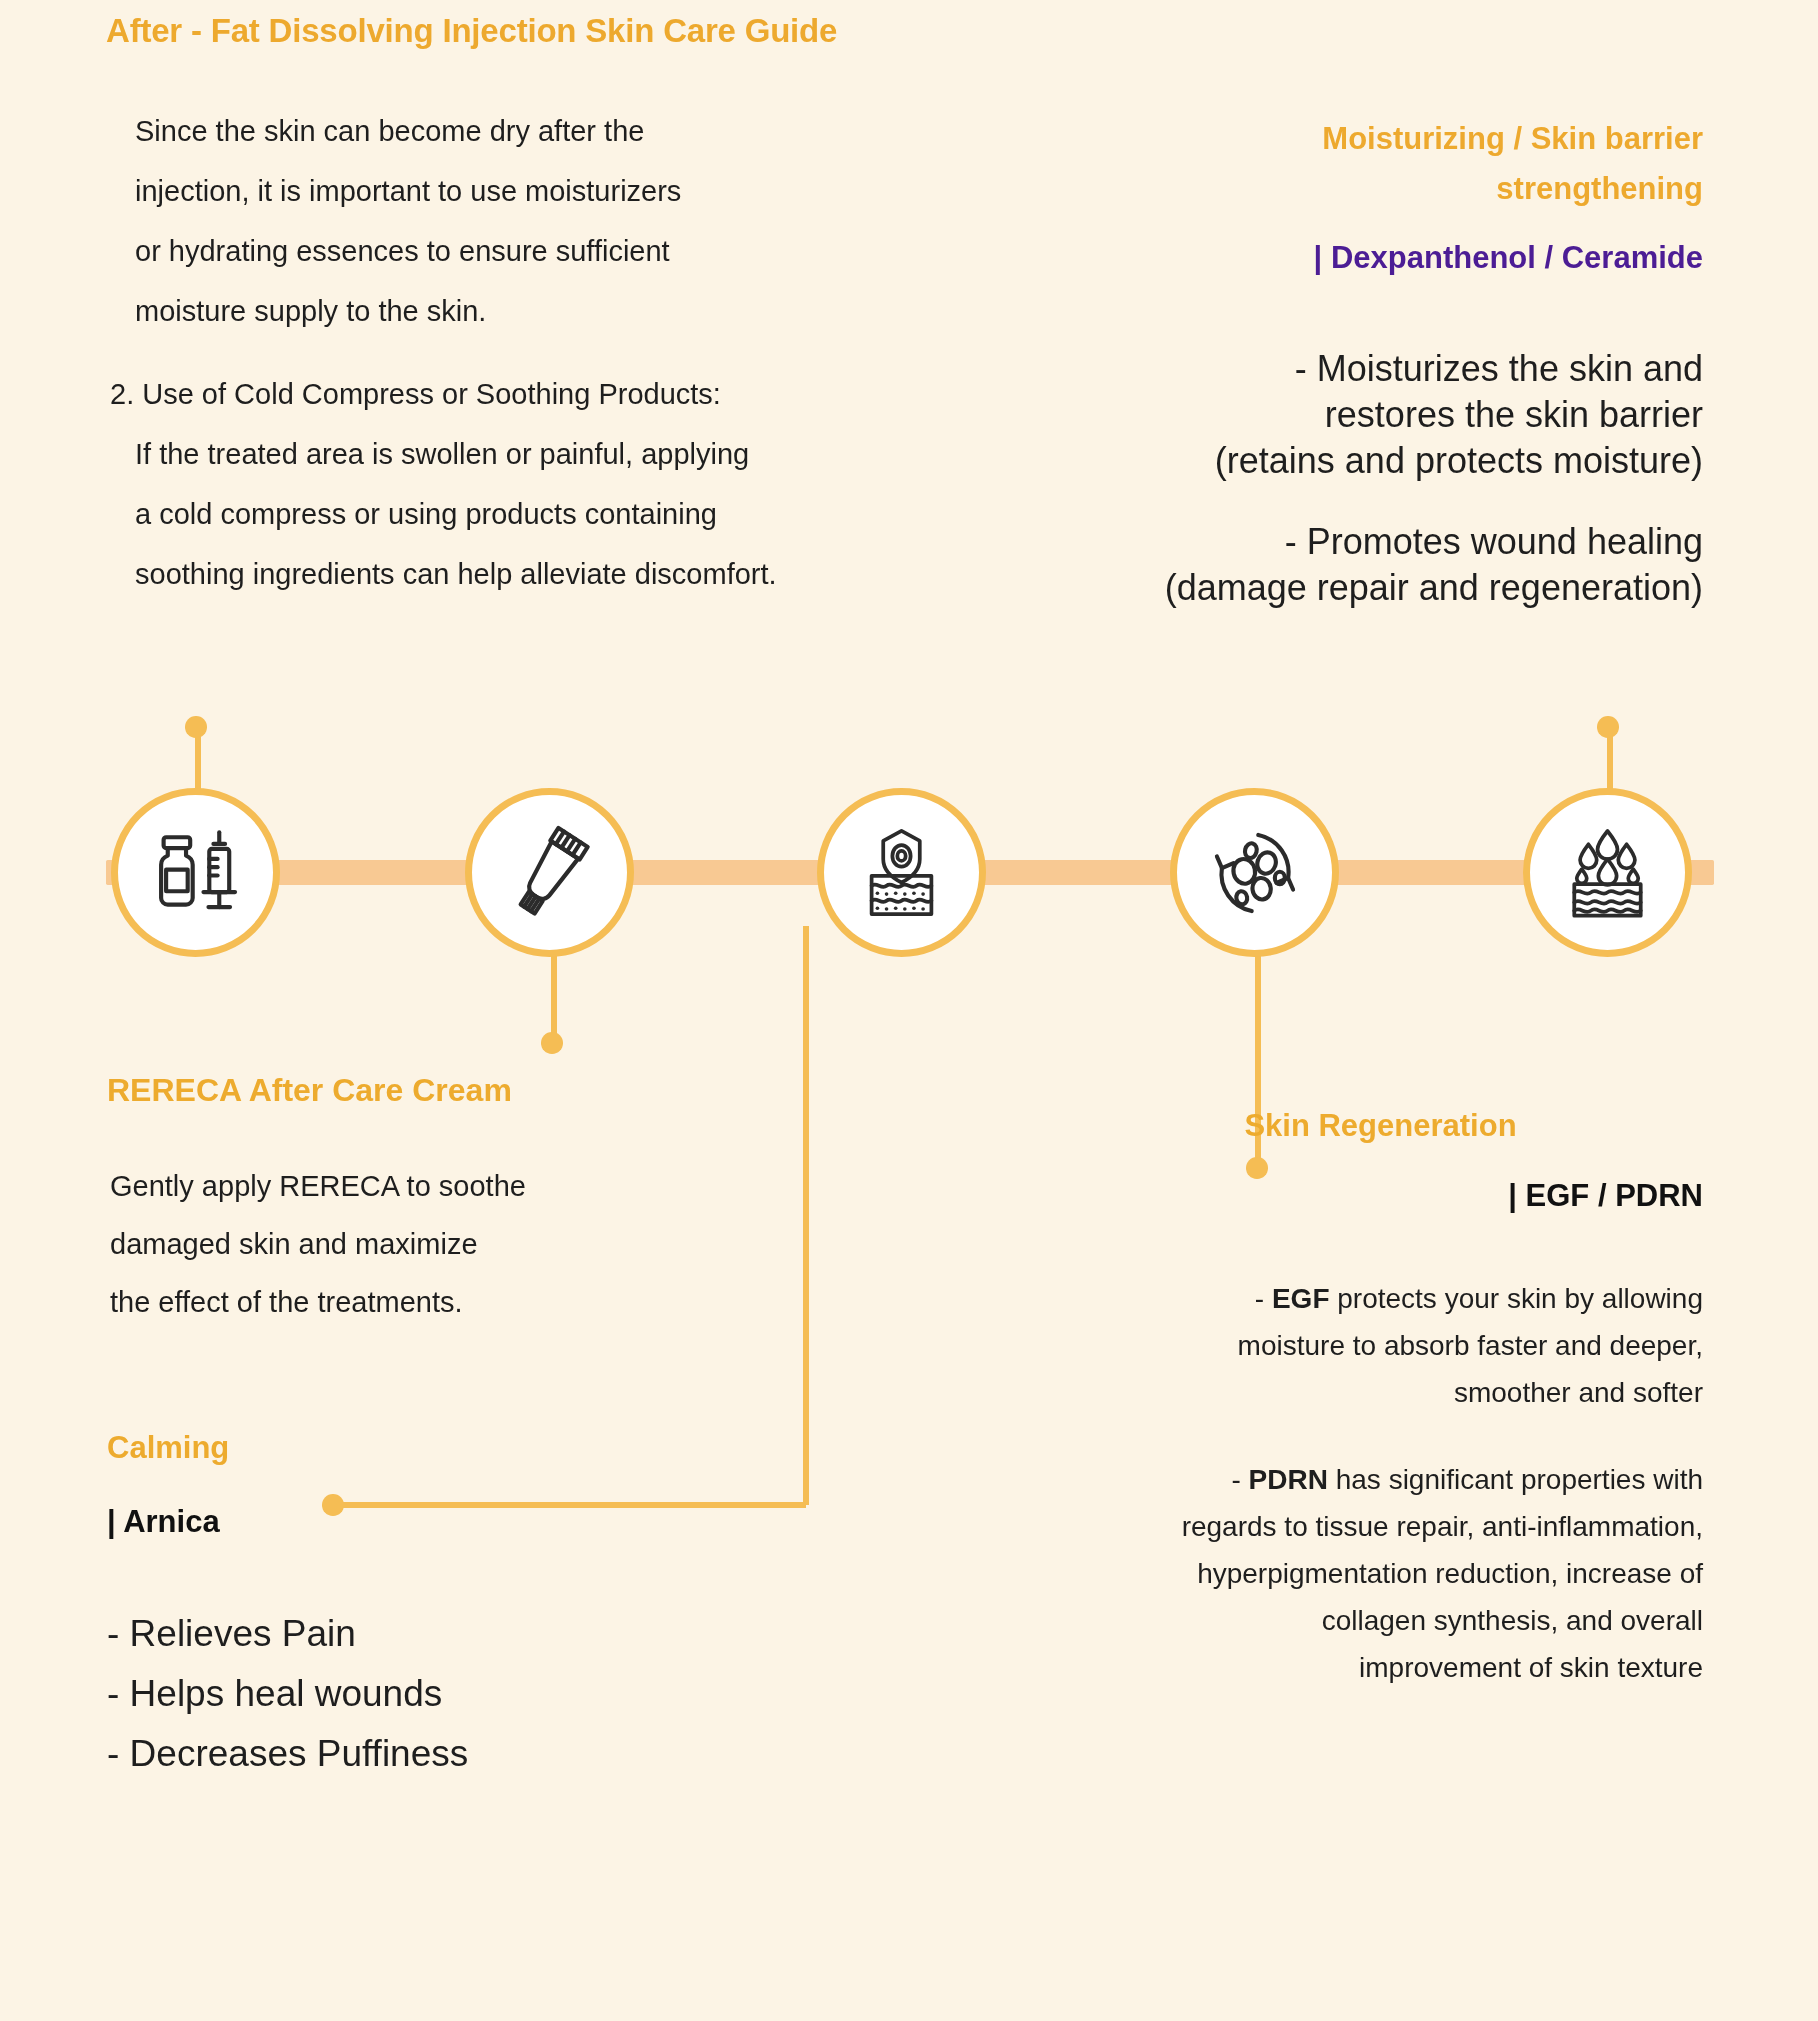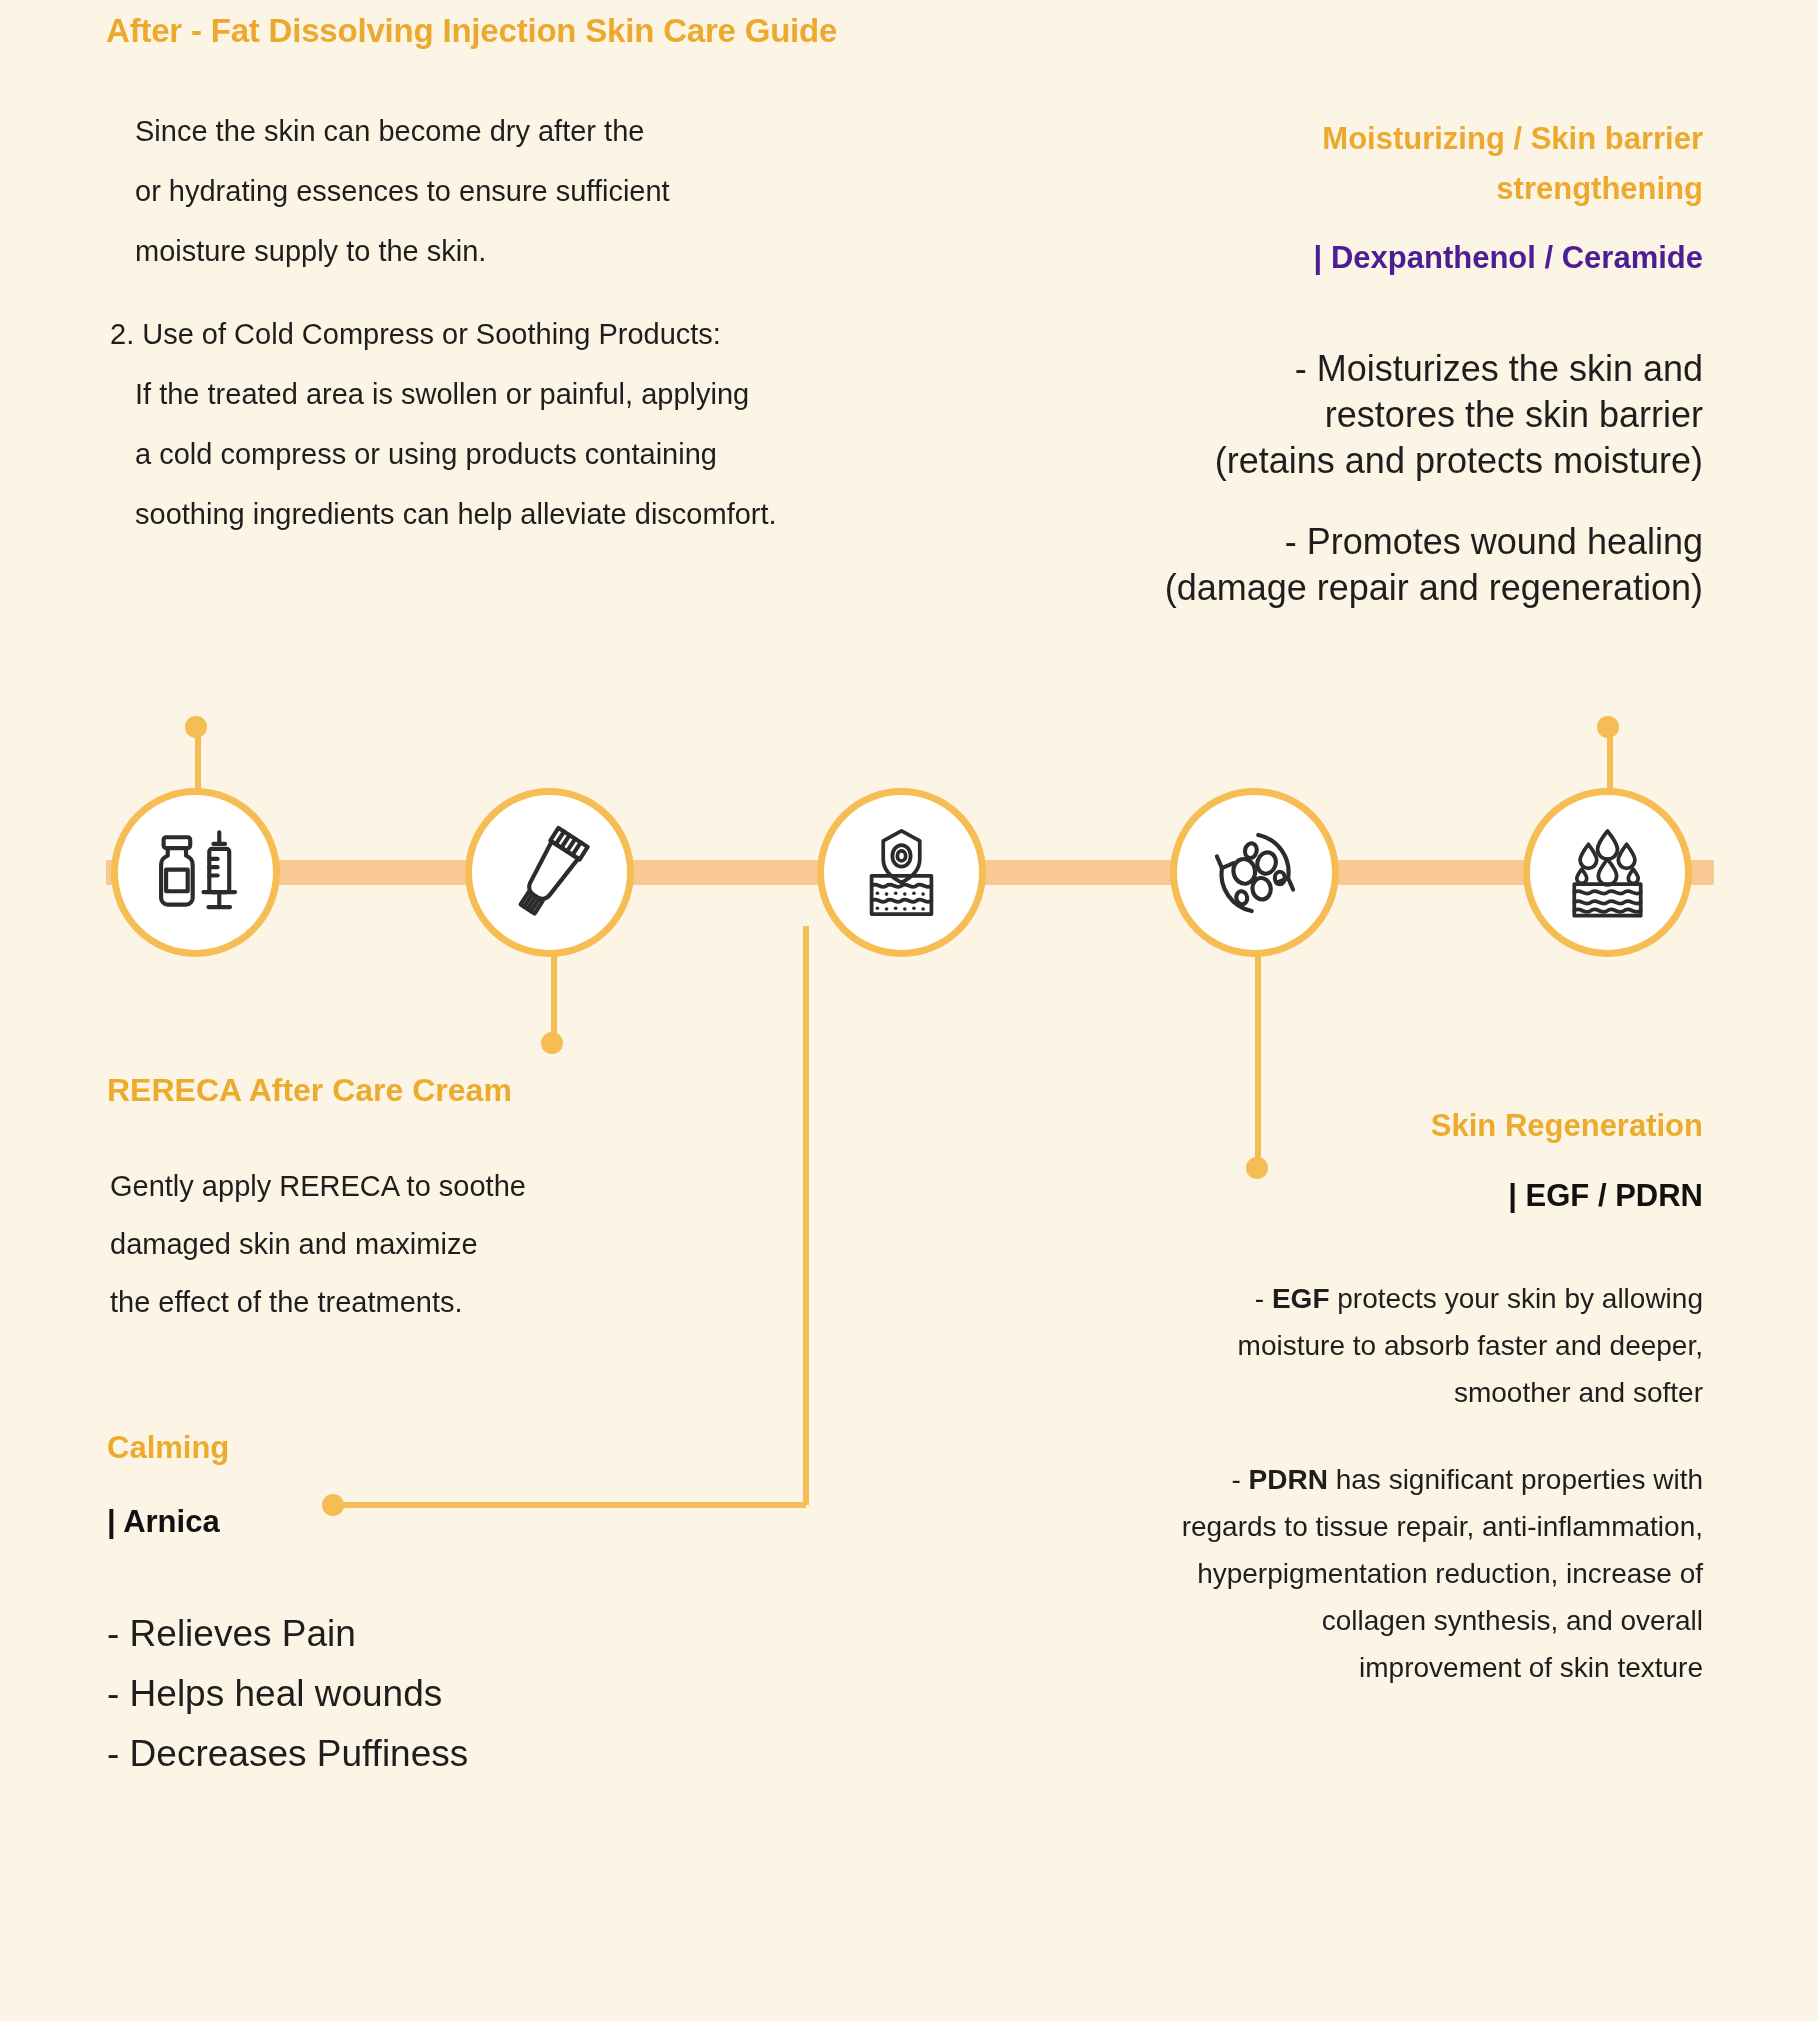--- a/index.html
+++ b/index.html
@@ -155,21 +155,21 @@
     font-size: 37px;
     line-height: 60px;
     color: #1e1e1e;
   }
 
   
   .regen-head {
     left: 1058px;
     top: 1108px;
     width: 645px;
-    text-align: right;
+    text-align: center;
     font-size: 31px;
     font-weight: bold;
     color: #edab2e;
   }
   .regen-sub {
     left: 1058px;
     top: 1178px;
     width: 645px;
     text-align: right;
     font-size: 31px;
@@ -191,20 +191,21 @@
 </head>
 <body>
 
 <div class="page">
 
   <div class="title">After - Fat Dissolving Injection Skin Care Guide</div>
 
   <div class="tblock left-list">
     <div class="item">
       <div class="line indent">Since the skin can become dry after the</div>
+      <div class="line indent">injection, it is important to use moisturizers</div>
       <div class="line indent">or hydrating essences to ensure sufficient</div>
       <div class="line indent">moisture supply to the skin.</div>
     </div>
     <div class="item">
       <div class="line">2. Use of Cold Compress or Soothing Products:</div>
       <div class="line indent">If the treated area is swollen or painful, applying</div>
       <div class="line indent">a cold compress or using products containing</div>
       <div class="line indent">soothing ingredients can help alleviate discomfort.</div>
     </div>
   </div>

